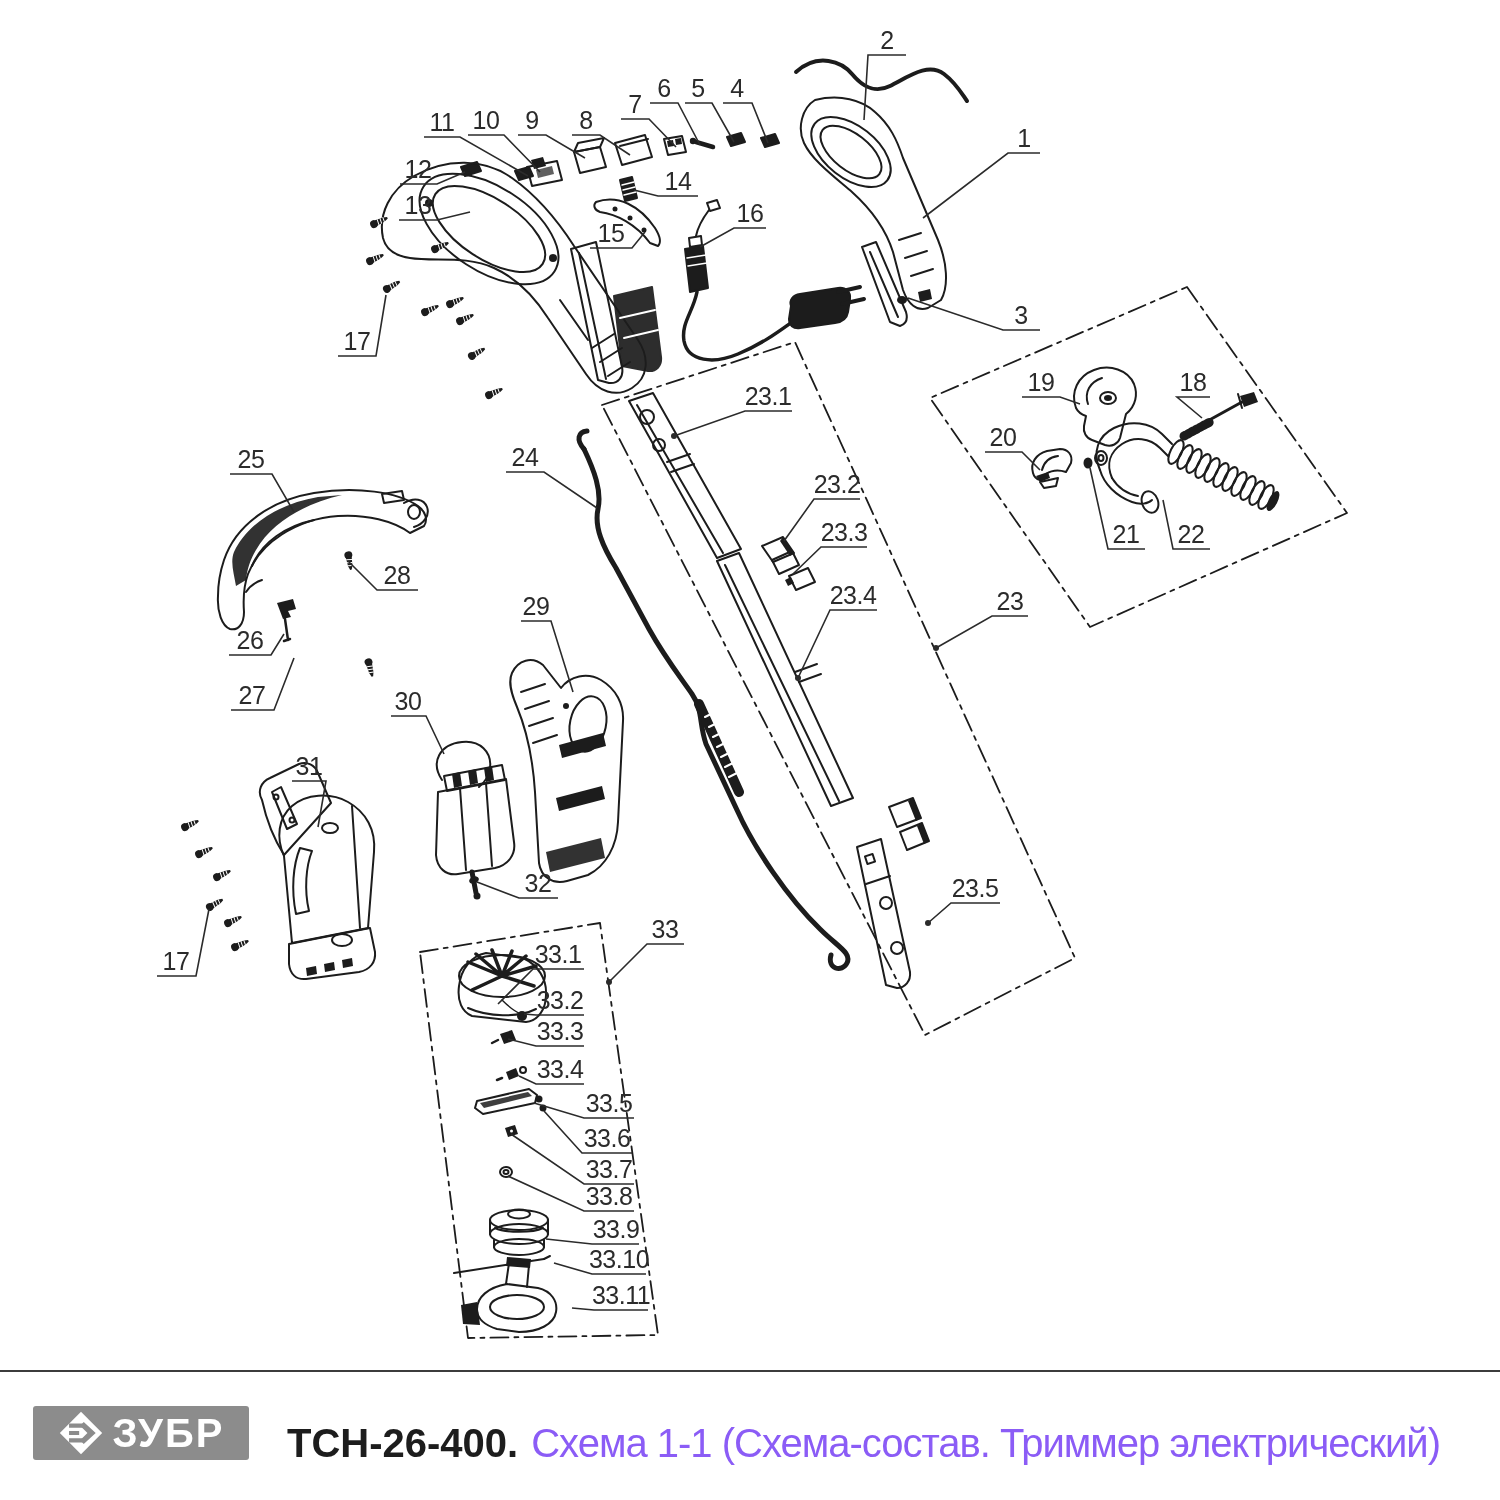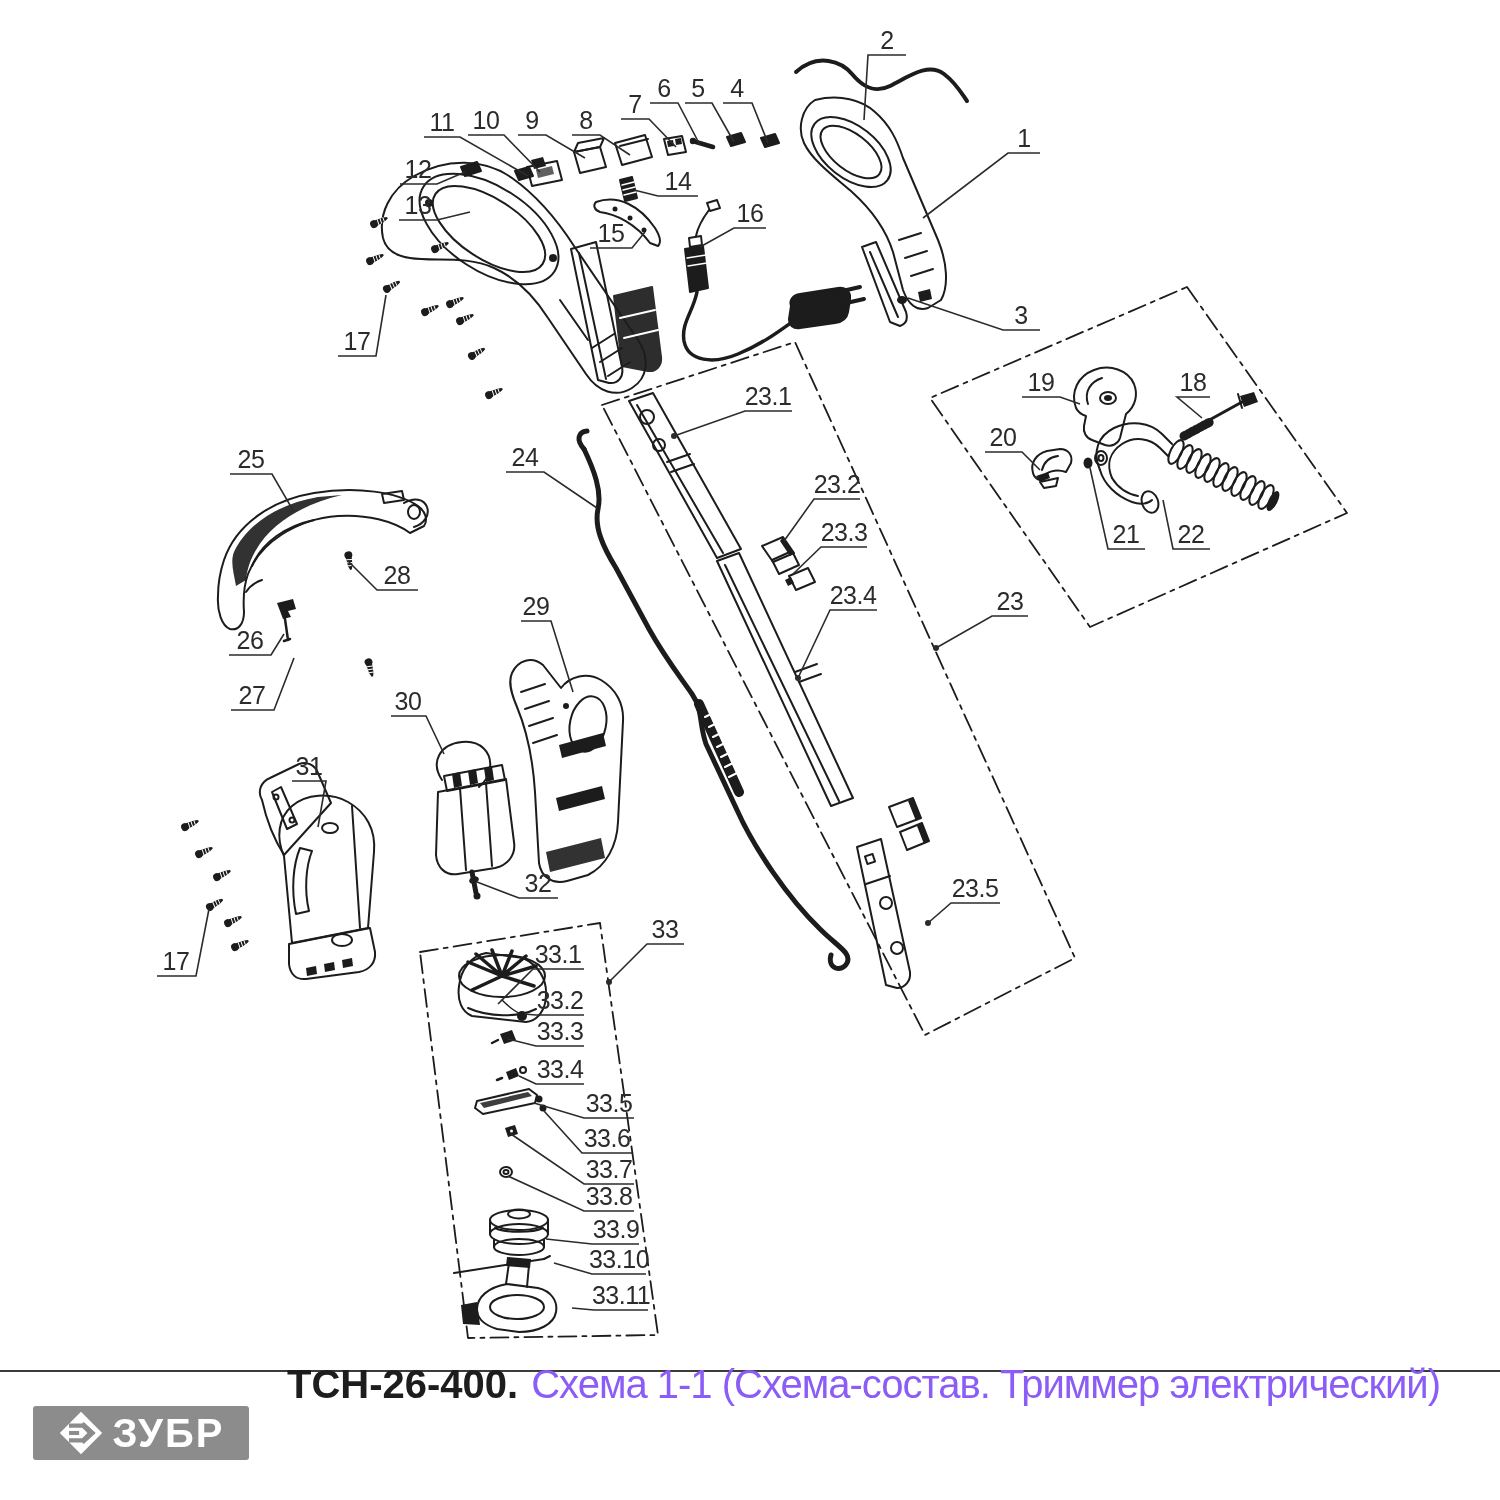--- a/index.html
+++ b/index.html
@@ -4,21 +4,21 @@
 <style>
   html,body{margin:0;padding:0;background:#fff;}
   .stage{position:relative;width:1500px;height:1500px;background:#fff;overflow:hidden;
          font-family:"Liberation Sans",sans-serif;}
   #diagram{position:absolute;left:0;top:0;}
   #labels-layer text{font-family:"Liberation Sans",sans-serif;font-size:25px;fill:#2b2b2b;letter-spacing:-0.5px;}
   .footer-rule{position:absolute;left:0;top:1370px;width:1500px;height:0;border-top:2px solid #3c3c3c;}
   .logo{position:absolute;left:33px;top:1406px;width:216px;height:54px;background:#8c8c8c;border-radius:3px;
         display:flex;align-items:center;justify-content:center;gap:9px;}
   .logo-text{color:#ffffff;font-weight:700;font-size:40px;letter-spacing:2px;line-height:1;}
-  .title{position:absolute;left:287px;top:1353px;height:62px;display:flex;align-items:center;
+  .title{position:absolute;left:287px;top:1412px;height:62px;display:flex;align-items:center;
          font-size:40px;color:#1d1d1d;white-space:nowrap;}
   .title .model{font-weight:700;margin-right:13px;}
   .title .rest{font-weight:400;color:#8b5cf6;letter-spacing:-1px;}
 </style>
 </head>
 <body>
 
 <div class="stage">
 
 <svg id="diagram" width="1500" height="1500" viewBox="0 0 1500 1500">

